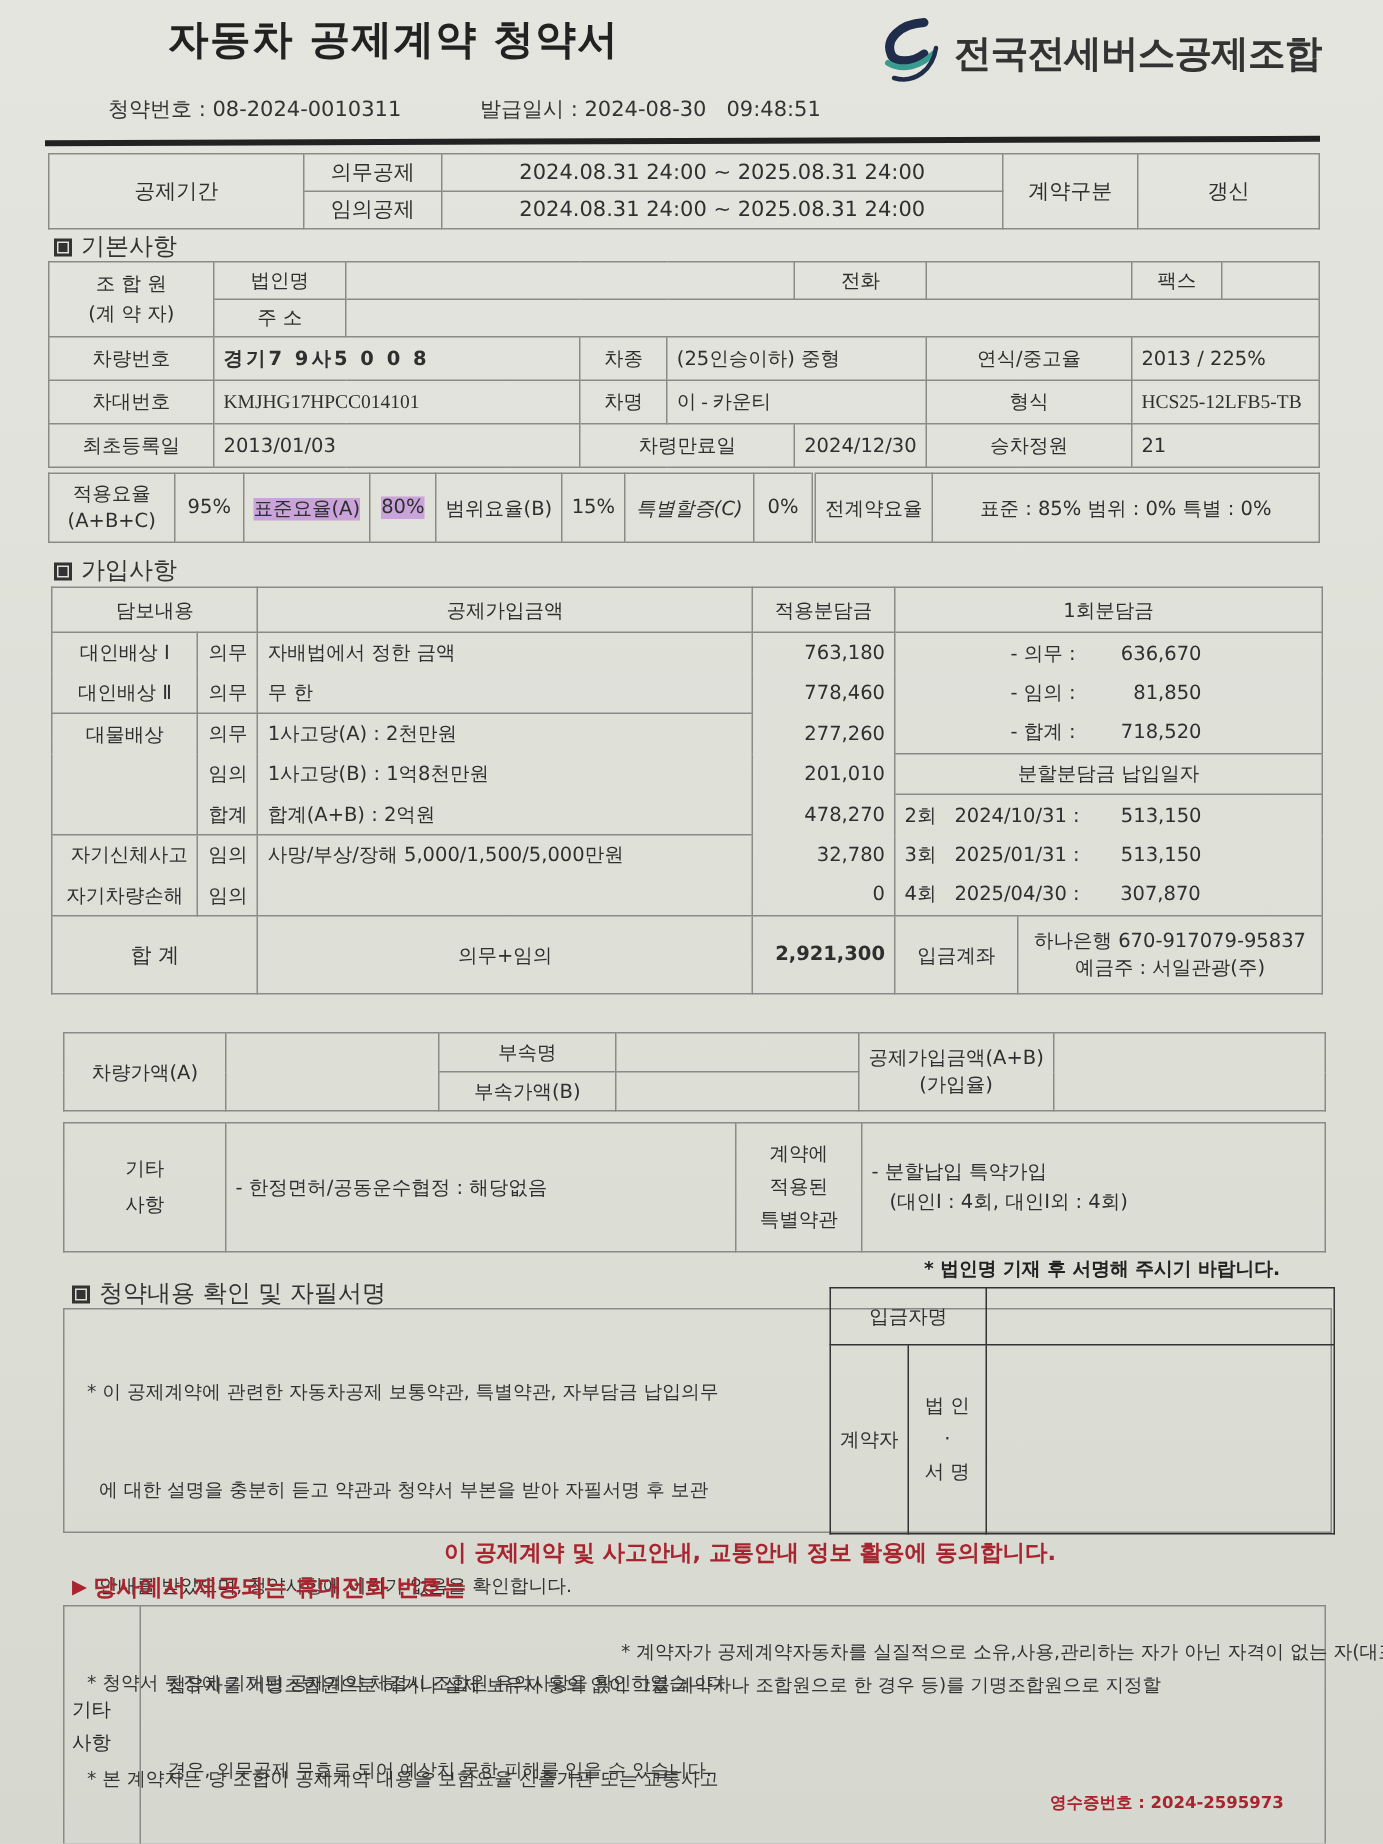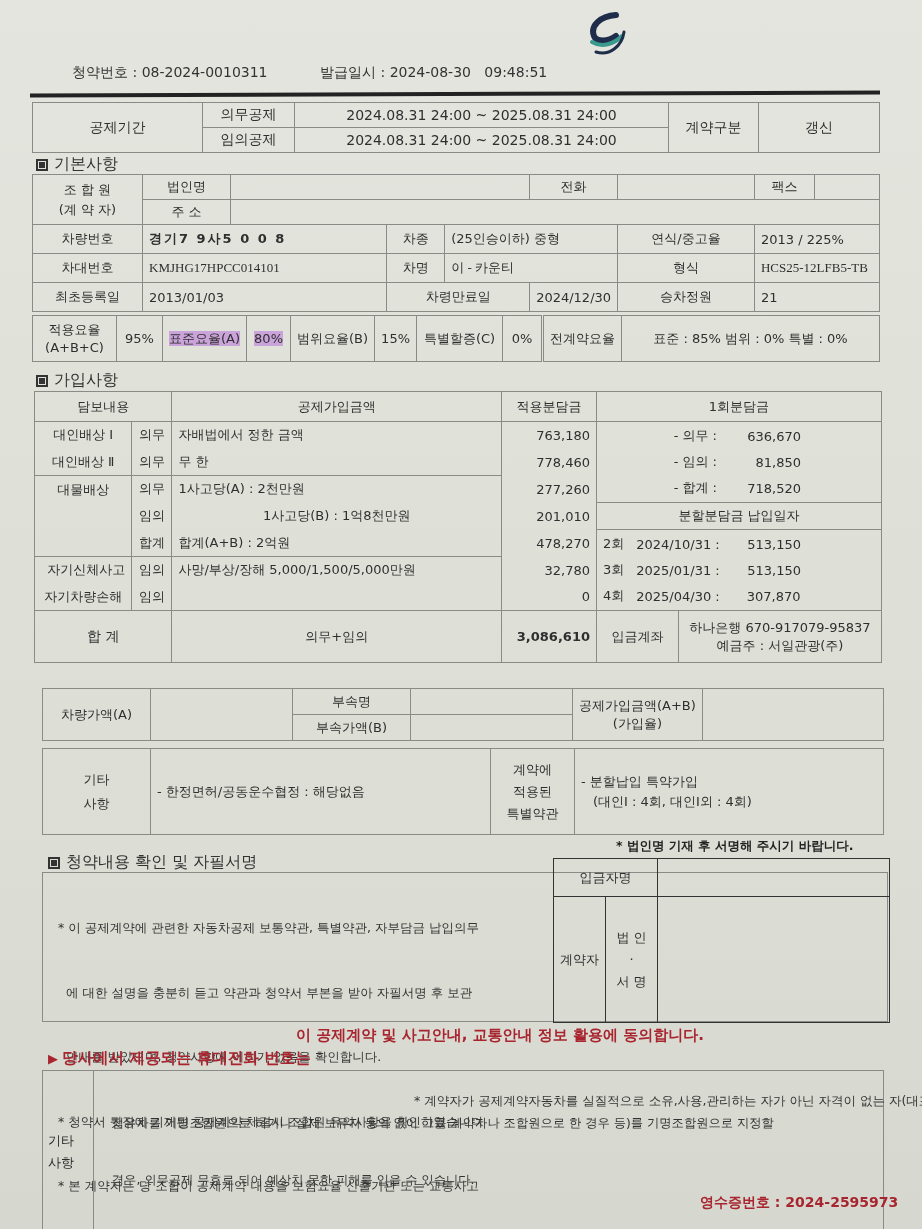--- a/index.html
+++ b/index.html
@@ -44,26 +44,28 @@
   .box { position: absolute; border: 1px solid #8a8b86; }
   .notes { font-size: 12.5px; line-height: 21.5px; color: #333; }
   .red { color: #a8252f; }
   .sig td { border: 1.5px solid #333 !important; }
 </style>
 </head>
 <body>
 
 <div class="paper">
 
+  <div class="abs title">자동차 공제계약 청약서</div>
   <div class="abs logo">
     <svg width="42" height="46" viewBox="0 0 42 46">
       <path d="M30 3 C 14 4, 4 14, 8 24 C 10 30, 22 30, 30 24" fill="none" stroke="#1f2d4a" stroke-width="6" stroke-linecap="round"></path>
       <path d="M6 30 C 16 36, 28 32, 36 24" fill="none" stroke="#3a9a8e" stroke-width="4" stroke-linecap="round"></path>
       <path d="M10 40 C 24 44, 36 34, 38 20" fill="none" stroke="#1f2d4a" stroke-width="3" stroke-linecap="round"></path>
     </svg>
+    <span class="logo-text">전국전세버스공제조합</span>
   </div>
 
   <div class="abs meta" style="left:72px;">
     <span>청약번호 : </span><span>08-2024-0010311</span>
   </div>
   <div class="abs meta" style="left:320px;">
     <span>발급일시 : </span><span style="white-space:pre">2024-08-30   09:48:51</span>
   </div>
   <div class="abs rule"></div>
 
@@ -137,21 +139,21 @@
         <tr style="height:46px;">
       <td class="c" style="width:84px; line-height:18px;">
         <div>적용요율</div>
         <div>(A+B+C)</div>
       </td>
       <td class="c" style="width:46px;">95%</td>
       <td class="c" style="width:84px;"><span class="hl">표준요율(A)</span></td>
       <td class="c" style="width:44px;"><span class="hl">80%</span></td>
       <td class="c" style="width:82px;">범위요율(B)</td>
       <td class="c" style="width:40px;">15%</td>
-      <td class="c" style="width:86px;">특별할증(C)</td>
+      <td class="c" style="width:86px;font-style:italic;">특별할증(C)</td>
       <td class="c" style="width:40px; border-right:3px double #8a8b86;">0%</td>
       <td class="c" style="width:76px;">전계약요율</td>
       <td class="c">표준 : 85% 범위 : 0% 특별 : 0%</td>
     </tr>
   </tbody>
     </table>
 
   <div class="abs section" style="left:36px; top:370px;">
     <span class="sec-icon"></span>
     <span>가입사항</span>
@@ -198,21 +200,21 @@
     </tr>
 
     <tr style="height:27px;">
       <td rowspan="3" class="c" style="vertical-align:top; padding-top:5px;">대물배상</td>
       <td class="c" style="border-bottom:none;">의무</td>
       <td colspan="2" style="border-bottom:none;">1사고당(A) : 2천만원</td>
       <td class="r" style="border-top:none; border-bottom:none;">277,260</td>
     </tr>
     <tr style="height:27px;">
       <td class="c" style="border-top:none; border-bottom:none;">임의</td>
-      <td colspan="2" style="border-top:none; border-bottom:none;text-align:center;">1사고당(B) : 1억8천만원</td>
+      <td colspan="2" style="border-top:none; border-bottom:none;">1사고당(B) : 1억8천만원</td>
       <td class="r" style="border-top:none; border-bottom:none;">201,010</td>
       <td colspan="3" class="c">분할분담금 납입일자</td>
     </tr>
     <tr style="height:27px;">
       <td class="c" style="border-top:none;">합계</td>
       <td colspan="2" style="border-top:none;">합계(A+B) : 2억원</td>
       <td class="r" style="border-top:none; border-bottom:none;">478,270</td>
       <td rowspan="3" colspan="3" style="padding:0;">
         <table style="width:100%; border-collapse:collapse;">
           <tbody>
@@ -245,21 +247,21 @@
     <tr style="height:27px;">
       <td class="c" style="border-top:none;">자기차량손해</td>
       <td class="c" style="border-top:none;">임의</td>
       <td colspan="2" style="border-top:none;"></td>
       <td class="r" style="border-top:none;">0</td>
     </tr>
 
     <tr style="height:52px;">
       <td colspan="2" class="c" style="font-size:14px;">합 계</td>
       <td colspan="2" class="c">의무+임의</td>
-      <td class="r bold">3,086,610</td>
+      <td class="r bold">2,921,300</td>
       <td class="c" style="width:82px;">입금계좌</td>
       <td colspan="2" class="c" style="line-height:18px;">
         <div>하나은행 670-917079-95837</div>
         <div>예금주 : 서일관광(주)</div>
       </td>
     </tr>
   </tbody>
     </table>
 
   <table class="grid" style="left:42px; top:688px; width:842px;">
@@ -354,16 +356,16 @@
     <div style="padding-left:310px;">* 계약자가 공제계약자동차를 실질적으로 소유,사용,관리하는 자가 아닌 자격이 없는 자(대포차, 도난차 등을 사용하는 불법</div>
   </div>
   <div class="abs notes" style="left:104px; top:1075px; white-space:pre; font-size:12.3px; line-height:19.3px;">
     <div>  점유차를 기명조합원으로 하거나 실제 보유자 동의 없이 그를 계약자나 조합원으로 한 경우 등)를 기명조합원으로 지정할</div>
     <div>  경우, 의무공제 무효로 되어 예상치 못한 피해를 입을 수 있습니다.</div>
     
     
     
     
   </div>
-  <div class="abs bold red" style="left:700px; top:1194px; font-size:14px;">
+  <div class="abs bold red" style="left:700px; top:1194px; font-size:11px;">
     <span>영수증번호 : </span><span>2024-2595973</span>
   </div>
 </div>
 
 </body></html>

